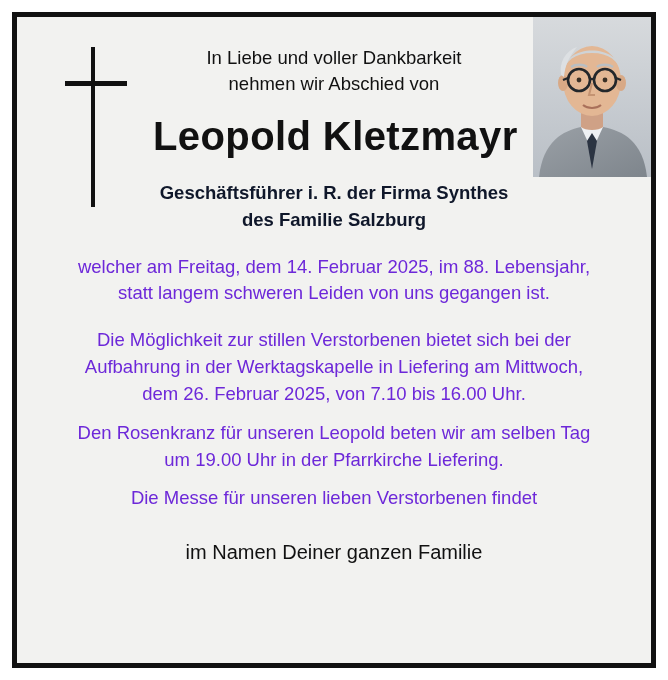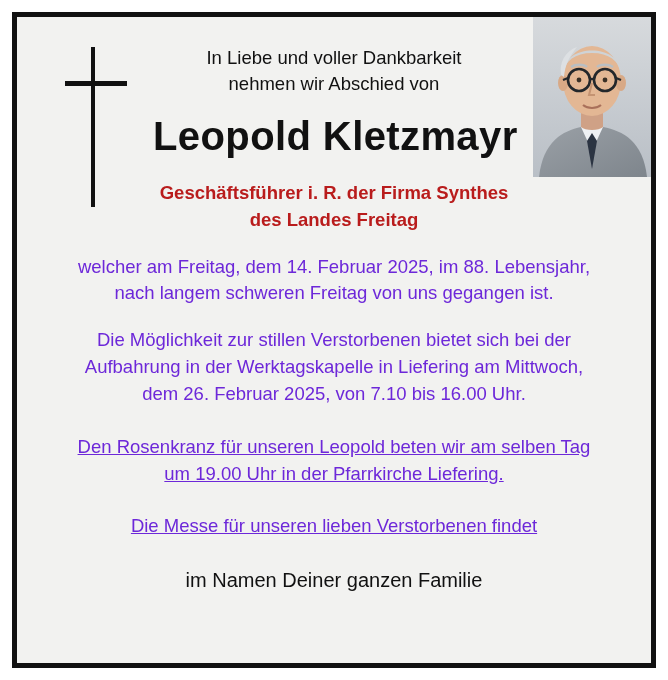--- a/index.html
+++ b/index.html
@@ -89,31 +89,31 @@
     letter-spacing: 0.4px;
     color: #111111;
     line-height: 1.1;
     white-space: nowrap;
   }
   .roles {
     margin-top: 22px;
     text-align: center;
     font-size: 18.5px;
     font-weight: bold;
-    color: #b91c1c;
+    color: #0f172a;
     line-height: 1.45;
   }
   .body-para {
     margin-top: 20px;
     text-align: center;
     font-size: 18.5px;
     color: #6d28d9;
     line-height: 1.45;
   }
-  .body-para.tight { margin-top: 26px; text-decoration: underline; }
+  .body-para.tight { margin-top: 12px; }
   .closing {
     margin-top: 26px;
     text-align: center;
     font-size: 20px;
     color: #111111;
     line-height: 1.45;
   }
   .line { display: block; }
 </style>
 </head>
@@ -176,26 +176,26 @@
       </div>
 
       <div class="header-block">
         <div class="intro-line">In Liebe und voller Dankbarkeit</div>
         <div class="intro-line">nehmen wir Abschied von</div>
         <div class="name">Leopold Kletzmayr</div>
       </div>
 
       <div class="roles">
         <span class="line">Geschäftsführer i. R. der Firma Synthes</span>
-        <span class="line">des Landes Freitag</span>
+        <span class="line">des Familie Salzburg</span>
       </div>
 
       <div class="body-para">
         <span class="line">welcher am Freitag, dem 14. Februar 2025, im 88. Lebensjahr,</span>
-        <span class="line">nach langem schweren Freitag von uns gegangen ist.</span>
+        <span class="line">statt langem schweren Leiden von uns gegangen ist.</span>
       </div>
 
       <div class="body-para">
         <span class="line">Die Möglichkeit zur stillen Verstorbenen bietet sich bei der</span>
         <span class="line">Aufbahrung in der Werktagskapelle in Liefering am Mittwoch,</span>
         <span class="line">dem 26. Februar 2025, von 7.10 bis 16.00 Uhr.</span>
       </div>
 
       <div class="body-para tight">
         <span class="line">Den Rosenkranz für unseren Leopold beten wir am selben Tag</span>

